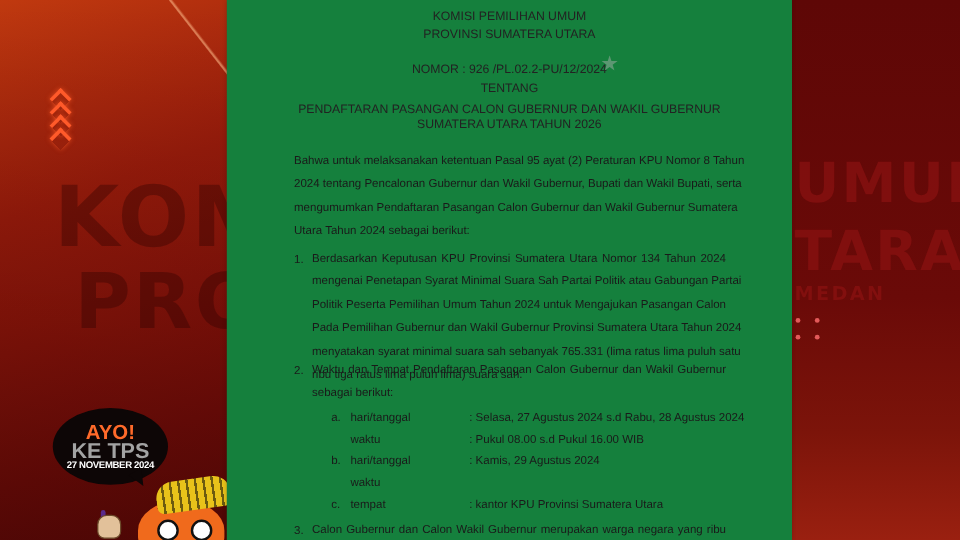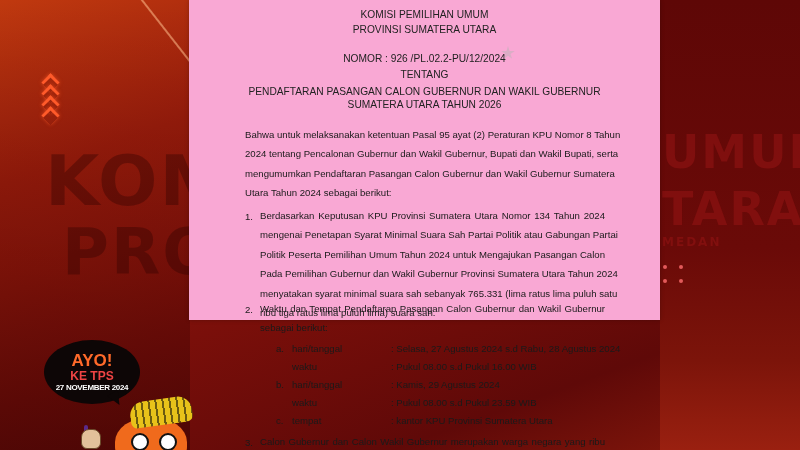--- a/index.html
+++ b/index.html
@@ -29,21 +29,21 @@
   }
   .bg-letters {
     position:absolute; color:rgba(40,0,0,0.35); font-weight:bold;
     font-family:"DejaVu Sans", sans-serif; letter-spacing:2px;
     white-space:nowrap;
   }
   .bg-left-1 { left:45px; top:140px; font-size:70px; }
   .bg-left-2 { left:62px; top:215px; font-size:64px; }
   .bg-right-1 { left:662px; top:125px; font-size:46px; color:rgba(150,20,20,0.55); }
   .bg-right-2 { left:662px; top:182px; font-size:46px; color:rgba(150,20,20,0.55); }
-  .bg-right-3 { left:662px; top:235px; font-size:12px; color:rgba(150,20,20,0.55); }
+  .bg-right-3 { left:662px; top:235px; font-size:16px; color:rgba(150,20,20,0.55); }
   .chevrons {
     position:absolute; left:40px; top:78px; width:20px;
     display:flex; flex-direction:column; align-items:center;
   }
   .chev {
     width:10px; height:10px; margin-top:-2px;
     border-left:3px solid #ff5a2a; border-top:3px solid #ff5a2a;
     transform: rotate(45deg);
     box-shadow: 0 0 4px rgba(255,90,40,0.7);
   }
@@ -54,21 +54,21 @@
     position:absolute; left:44px; top:340px; width:96px; height:64px;
     background:#0d0606; border-radius:50%;
     display:flex; flex-direction:column; align-items:center; justify-content:center;
   }
   .bubble-tail {
     position:absolute; left:110px; top:392px; width:0; height:0;
     border-left:6px solid transparent; border-right:6px solid transparent;
     border-top:14px solid #0d0606; transform: rotate(-30deg);
   }
   .bubble .l1 { color:#ff6a2a; font-weight:bold; font-size:17px; line-height:17px; }
-  .bubble .l2 { color:#ef4444; font-weight:bold; font-size:12px; line-height:14px; }
+  .bubble .l2 { color:#a3a3a3; font-weight:bold; font-size:18px; line-height:14px; }
   .bubble .l3 { color:#ffffff; font-weight:bold; font-size:8px; line-height:10px; letter-spacing:-0.3px; }
 
   .mascot { position:absolute; left:75px; top:395px; width:120px; height:60px; }
   .m-hat {
     position:absolute; left:55px; top:4px; width:62px; height:26px;
     background: repeating-linear-gradient(90deg, #e8c21a 0 5px, #6b5a10 5px 7px);
     border-radius: 14px 14px 6px 6px; transform: rotate(-8deg);
   }
   .m-head {
     position:absolute; left:40px; top:22px; width:72px; height:50px;
@@ -76,22 +76,22 @@
   }
   .m-eye { position:absolute; top:38px; width:14px; height:14px; border-radius:50%; background:#fff; border:2px solid #111; }
   .m-eye.left { left:56px; } .m-eye.right { left:84px; }
   .m-fist {
     position:absolute; left:6px; top:34px; width:18px; height:18px;
     background:#e2c19a; border-radius:40% 40% 30% 30%; border:1px solid #6b4a2a;
   }
   .m-finger { position:absolute; left:9px; top:30px; width:4px; height:8px; background:#5a2a8a; border-radius:2px; }
 
   .paper {
-    position:absolute; left:189px; top:0; width:471px; height:320px;
-    background:#f9a8d4; box-shadow: 0 0 4px rgba(0,0,0,0.25);
+    position:absolute; left:189px; top:0; width:471px; height:450px;
+    background:#15803d; box-shadow: 0 0 4px rgba(0,0,0,0.25);
     font-family:"Liberation Sans", sans-serif; color:#1a1a1a;
   }
   .hdr { position:absolute; left:0; width:471px; text-align:center; font-size:10.2px; color:#222; }
   .stamp-mark {
     position:absolute; left:312px; top:46px; width:14px; height:14px;
     background: rgba(180,180,180,0.45);
     clip-path: polygon(50% 0%, 61% 35%, 98% 35%, 68% 57%, 79% 91%, 50% 70%, 21% 91%, 32% 57%, 2% 35%, 39% 35%);
   }
   .para {
     position:absolute; left:56px; width:360px; font-size:9.6px; line-height:19.4px;
@@ -190,21 +190,20 @@
   <div class="sub-val" style="top:343px">: Selasa, 27 Agustus 2024 s.d Rabu, 28 Agustus 2024</div>
 
   <div class="sub-key" style="top:361px">waktu</div>
   <div class="sub-val" style="top:361px">: Pukul 08.00 s.d Pukul 16.00 WIB</div>
 
   <div class="sub-letter" style="top:379px">b.</div>
   <div class="sub-key" style="top:379px">hari/tanggal</div>
   <div class="sub-val" style="top:379px">: Kamis, 29 Agustus 2024</div>
 
   <div class="sub-key" style="top:397px">waktu</div>
-  <div class="sub-val" style="top:397px">: Pukul 08.00 s.d Pukul 23.59 WIB</div>
 
   <div class="sub-letter" style="top:415px">c.</div>
   <div class="sub-key" style="top:415px">tempat</div>
   <div class="sub-val" style="top:415px">: kantor KPU Provinsi Sumatera Utara</div>
 
   <div class="li-num" style="top:437px">3.</div>
   <div class="li-body" style="top:432px">
     <div class="jl">Calon Gubernur dan Calon Wakil Gubernur merupakan warga negara yang ribu</div>
 
   </div>

